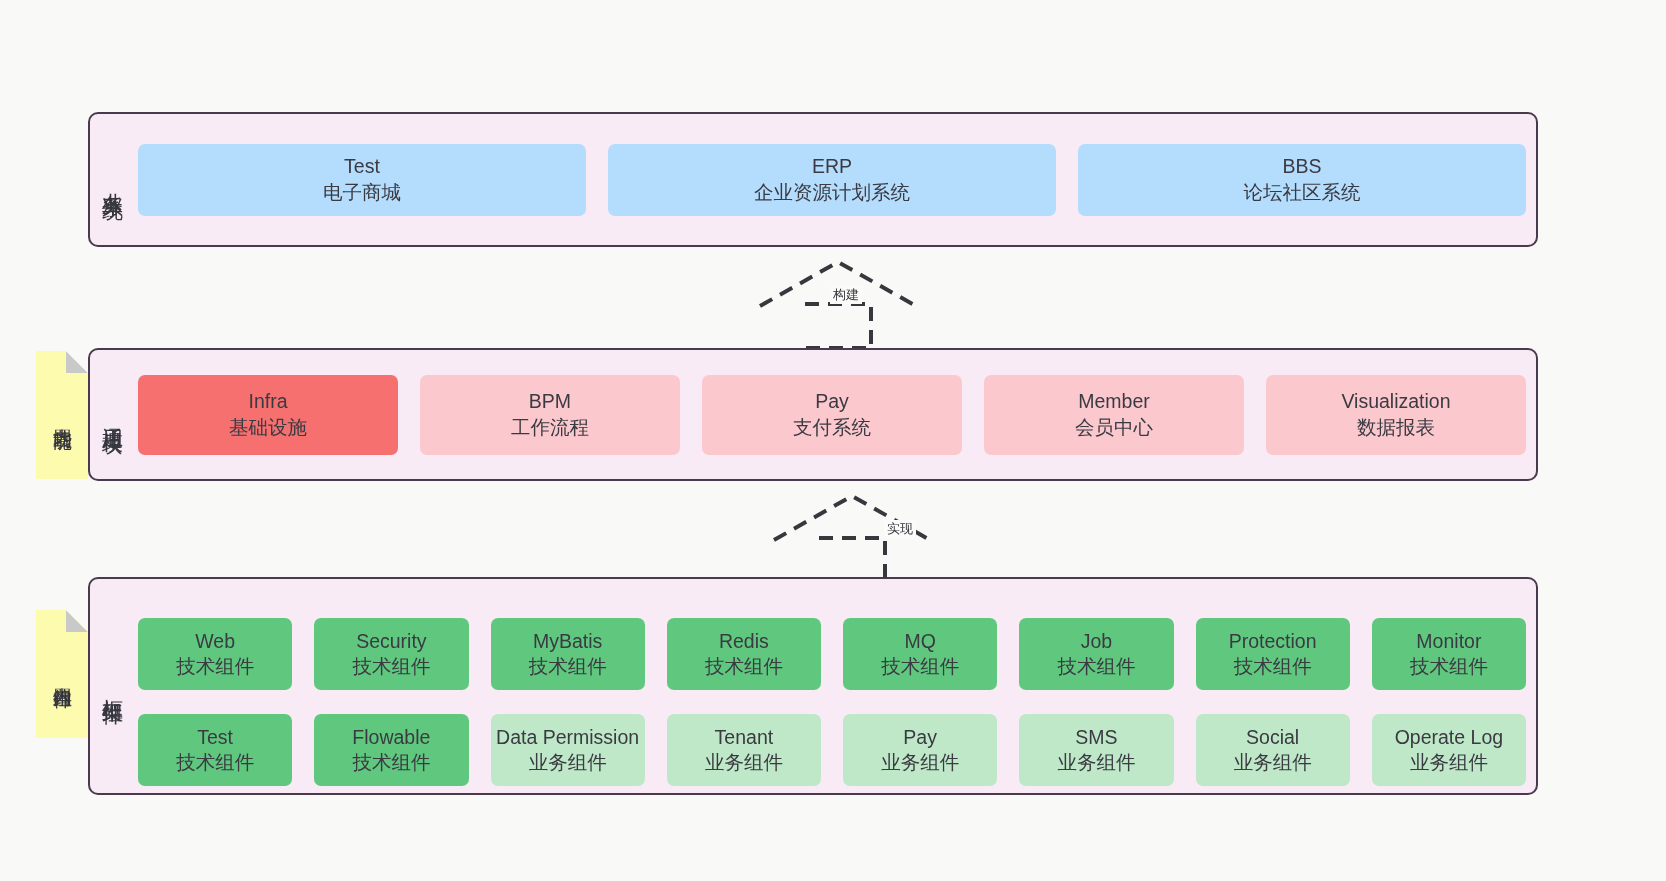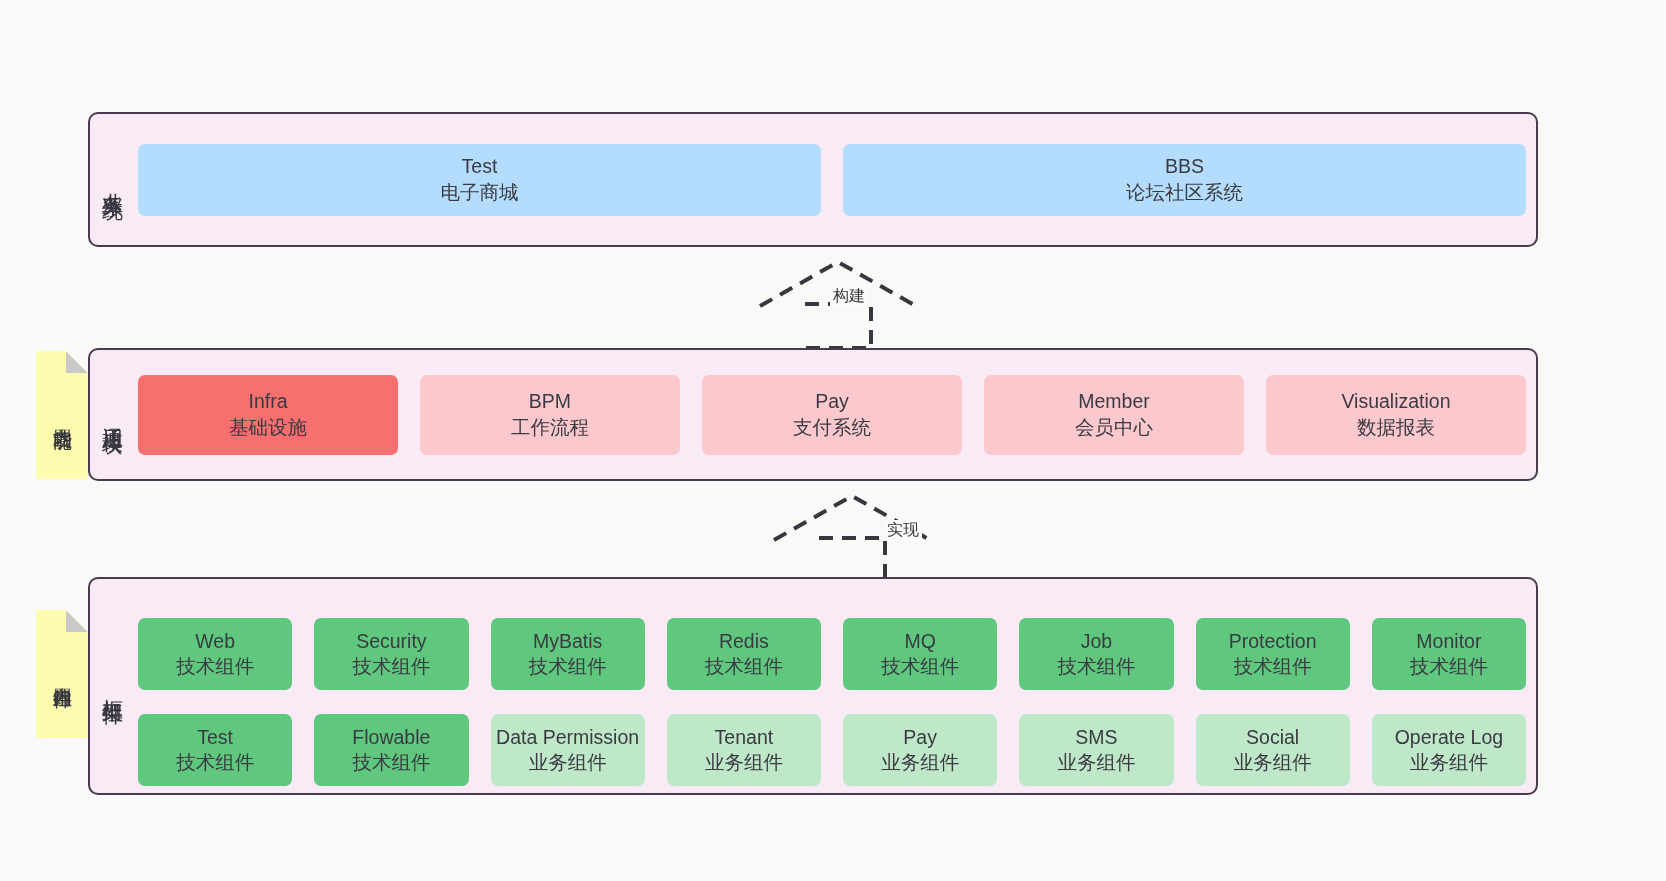--- a/index.html
+++ b/index.html
@@ -123,21 +123,21 @@
   
   .connector {
     position: absolute;
   }
   .connector svg { display: block; overflow: visible; }
   .connector .conn-label {
     position: absolute;
     left: 50%;
     transform: translateX(-50%);
     background: #fbfbf9;
-    font-size: 16px;
+    font-size: 13px;
     color: #34343c;
     padding: 0 3px;
     white-space: nowrap;
   }
   #connector-build  { left: 758px; top: 258px; width: 160px; height: 90px; }
   #connector-build .conn-label { top: 28px; left: 72px; transform: none; }
   #connector-impl   { left: 772px; top: 492px; width: 160px; height: 90px; }
   #connector-impl .conn-label { top: 28px; left: 72px; transform: none; margin-left: 40px; }
 </style>
 </head>
@@ -145,20 +145,24 @@
 
 <div class="layer" id="layer-business">
   <div class="layer-title">业务系统</div>
   <div class="layer-body">
     <div class="row">
       <div class="cell c-blue">
         <span class="t-en">Test</span>
         <span class="t-cn">电子商城</span>
       </div>
       <div class="cell c-blue">
+        <span class="t-en">ERP</span>
+        <span class="t-cn">企业资源计划系统</span>
+      </div>
+      <div class="cell c-blue">
         <span class="t-en">BBS</span>
         <span class="t-cn">论坛社区系统</span>
       </div>
     </div>
   </div>
 </div>
 
 <div class="connector" id="connector-build">
   <svg width="160" height="90" viewBox="0 0 160 90">
     <path d="M 2 48 L 80 4 L 158 48" fill="none" stroke="#37373d" stroke-width="4" stroke-dasharray="14 9" stroke-linecap="butt"></path>

